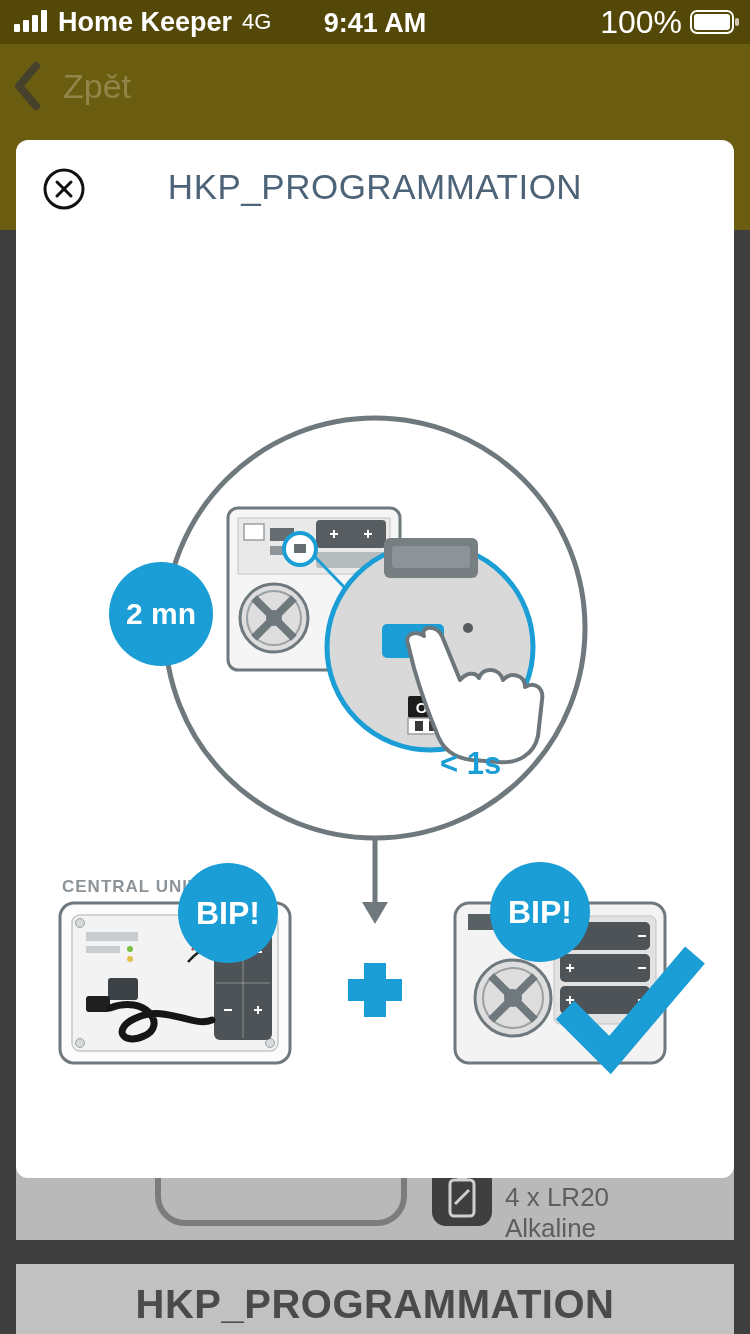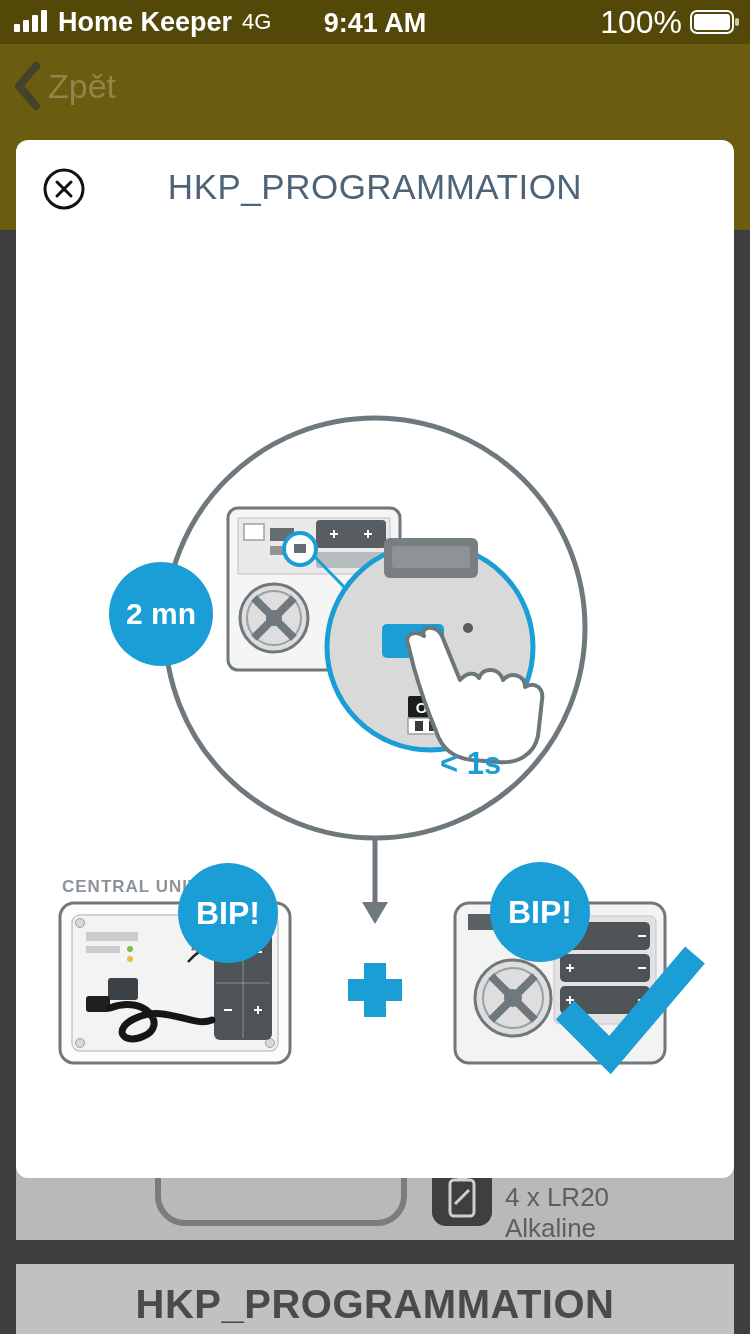--- a/index.html
+++ b/index.html
@@ -12,21 +12,21 @@
   
   .olive-header { position:absolute; top:0; left:0; width:750px; height:230px; background:#6b5d10; }
   .status-bar { position:absolute; top:0; left:0; width:750px; height:44px; background:#544808; color:#fff; }
   .sb-left { position:absolute; left:14px; top:7px; display:flex; align-items:center; gap:10px; height:30px; }
   .sb-carrier { font-size:27px; font-weight:600; color:#fff; }
   .sb-network { font-size:22px; font-weight:400; color:#fff; }
   .sb-time { position:absolute; left:0; right:0; top:8px; text-align:center; font-size:27px; font-weight:700; color:#fff; }
   .sb-right { position:absolute; right:10px; top:7px; display:flex; align-items:center; gap:8px; height:30px; }
   .sb-percent { font-size:32px; font-weight:500; color:#fff; }
   .nav-back { position:absolute; left:12px; top:60px; display:flex; align-items:center; gap:6px; cursor:pointer; }
-  .nav-back-label { font-size:34px; color:#91854a; }
+  .nav-back-label { font-size:34px; color:#91854a;margin-left:15px; }
   
   .underlay { position:absolute; top:230px; left:0; width:750px; height:1104px; background:#3e3e3e; }
   .under-card { position:absolute; left:16px; top:0; width:718px; height:1010px; background:#b9b9b9; }
   .under-card2 { position:absolute; left:16px; top:1034px; width:718px; height:70px; background:#c1c1c1; overflow:hidden; }
   .remote-outline { position:absolute; left:155px; top:830px; width:252px; height:166px; border:6px solid #7c7c7c; border-radius:30px; }
   .battery-spec-icon { position:absolute; left:432px; top:936px; width:60px; height:60px; background:#3f3f3f; border-radius:14px; display:flex; align-items:center; justify-content:center; }
   .battery-spec-text { position:absolute; left:505px; top:952px; font-size:26px; color:#5e5e5e; line-height:31px; }
   .under-title { width:100%; text-align:center; font-size:40px; font-weight:600; color:#4a4a4a; margin-top:18px; letter-spacing:0.5px; }
   
   .modal { position:absolute; left:16px; top:140px; width:718px; height:1038px; background:#ffffff; border-radius:12px; z-index:10; }

